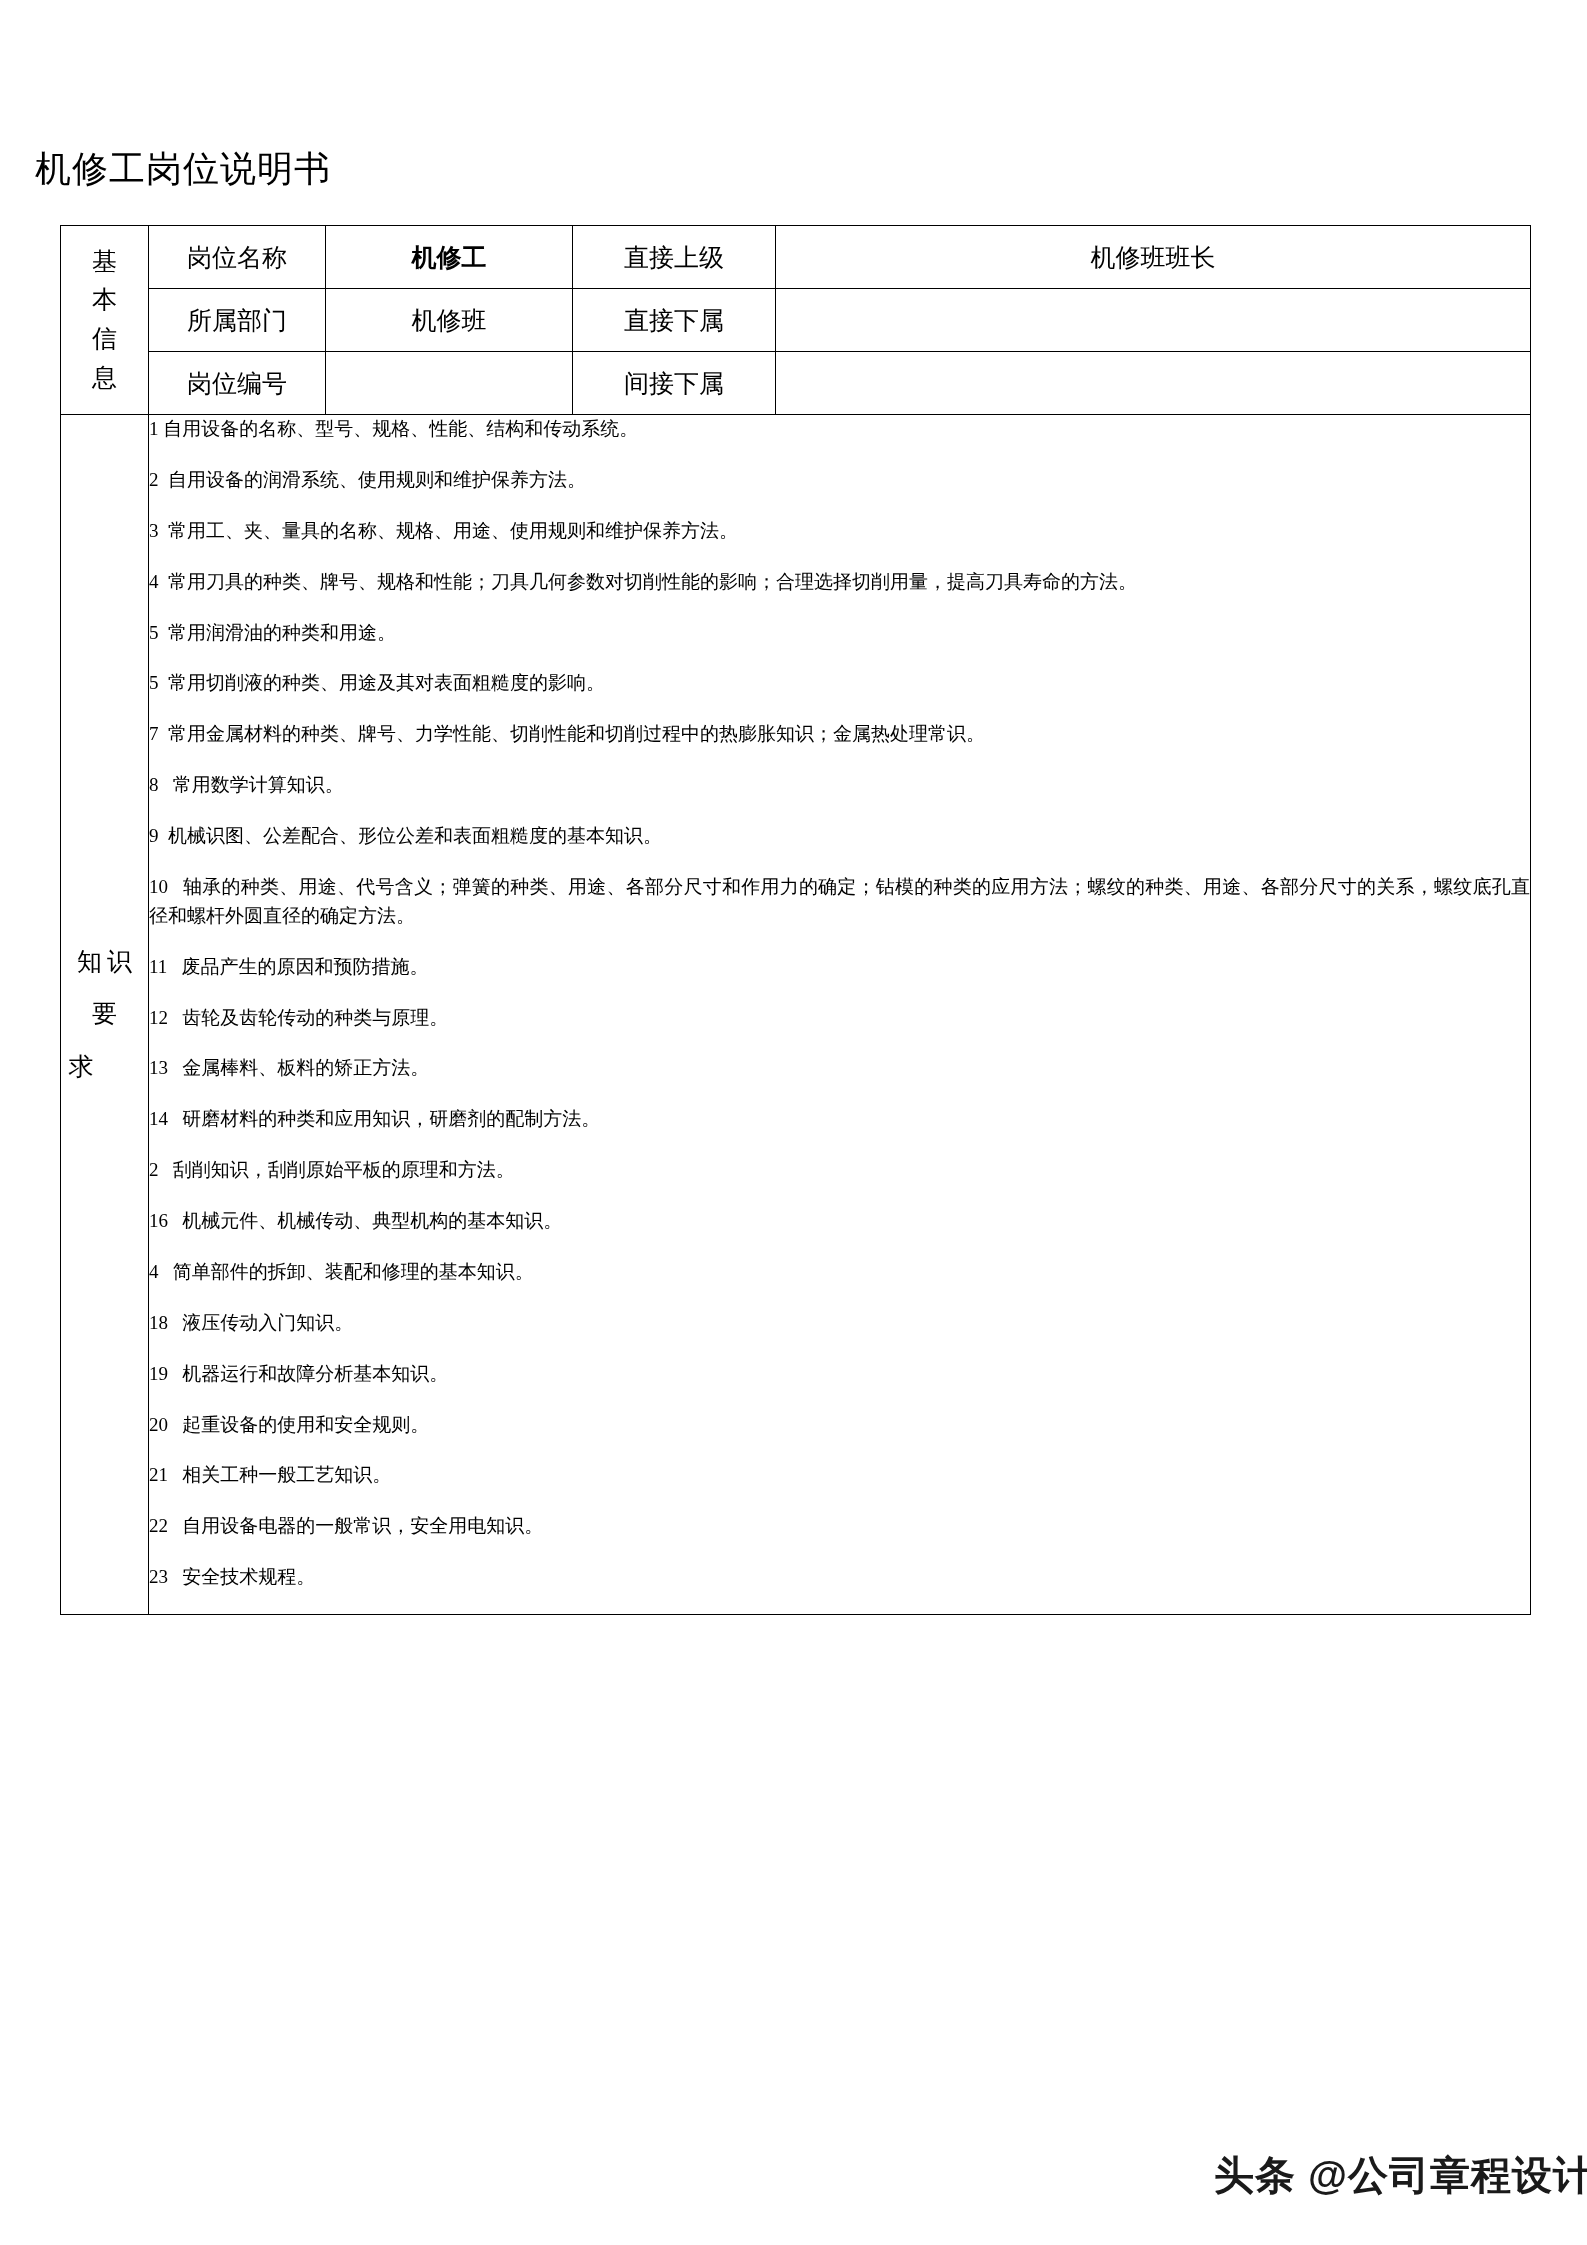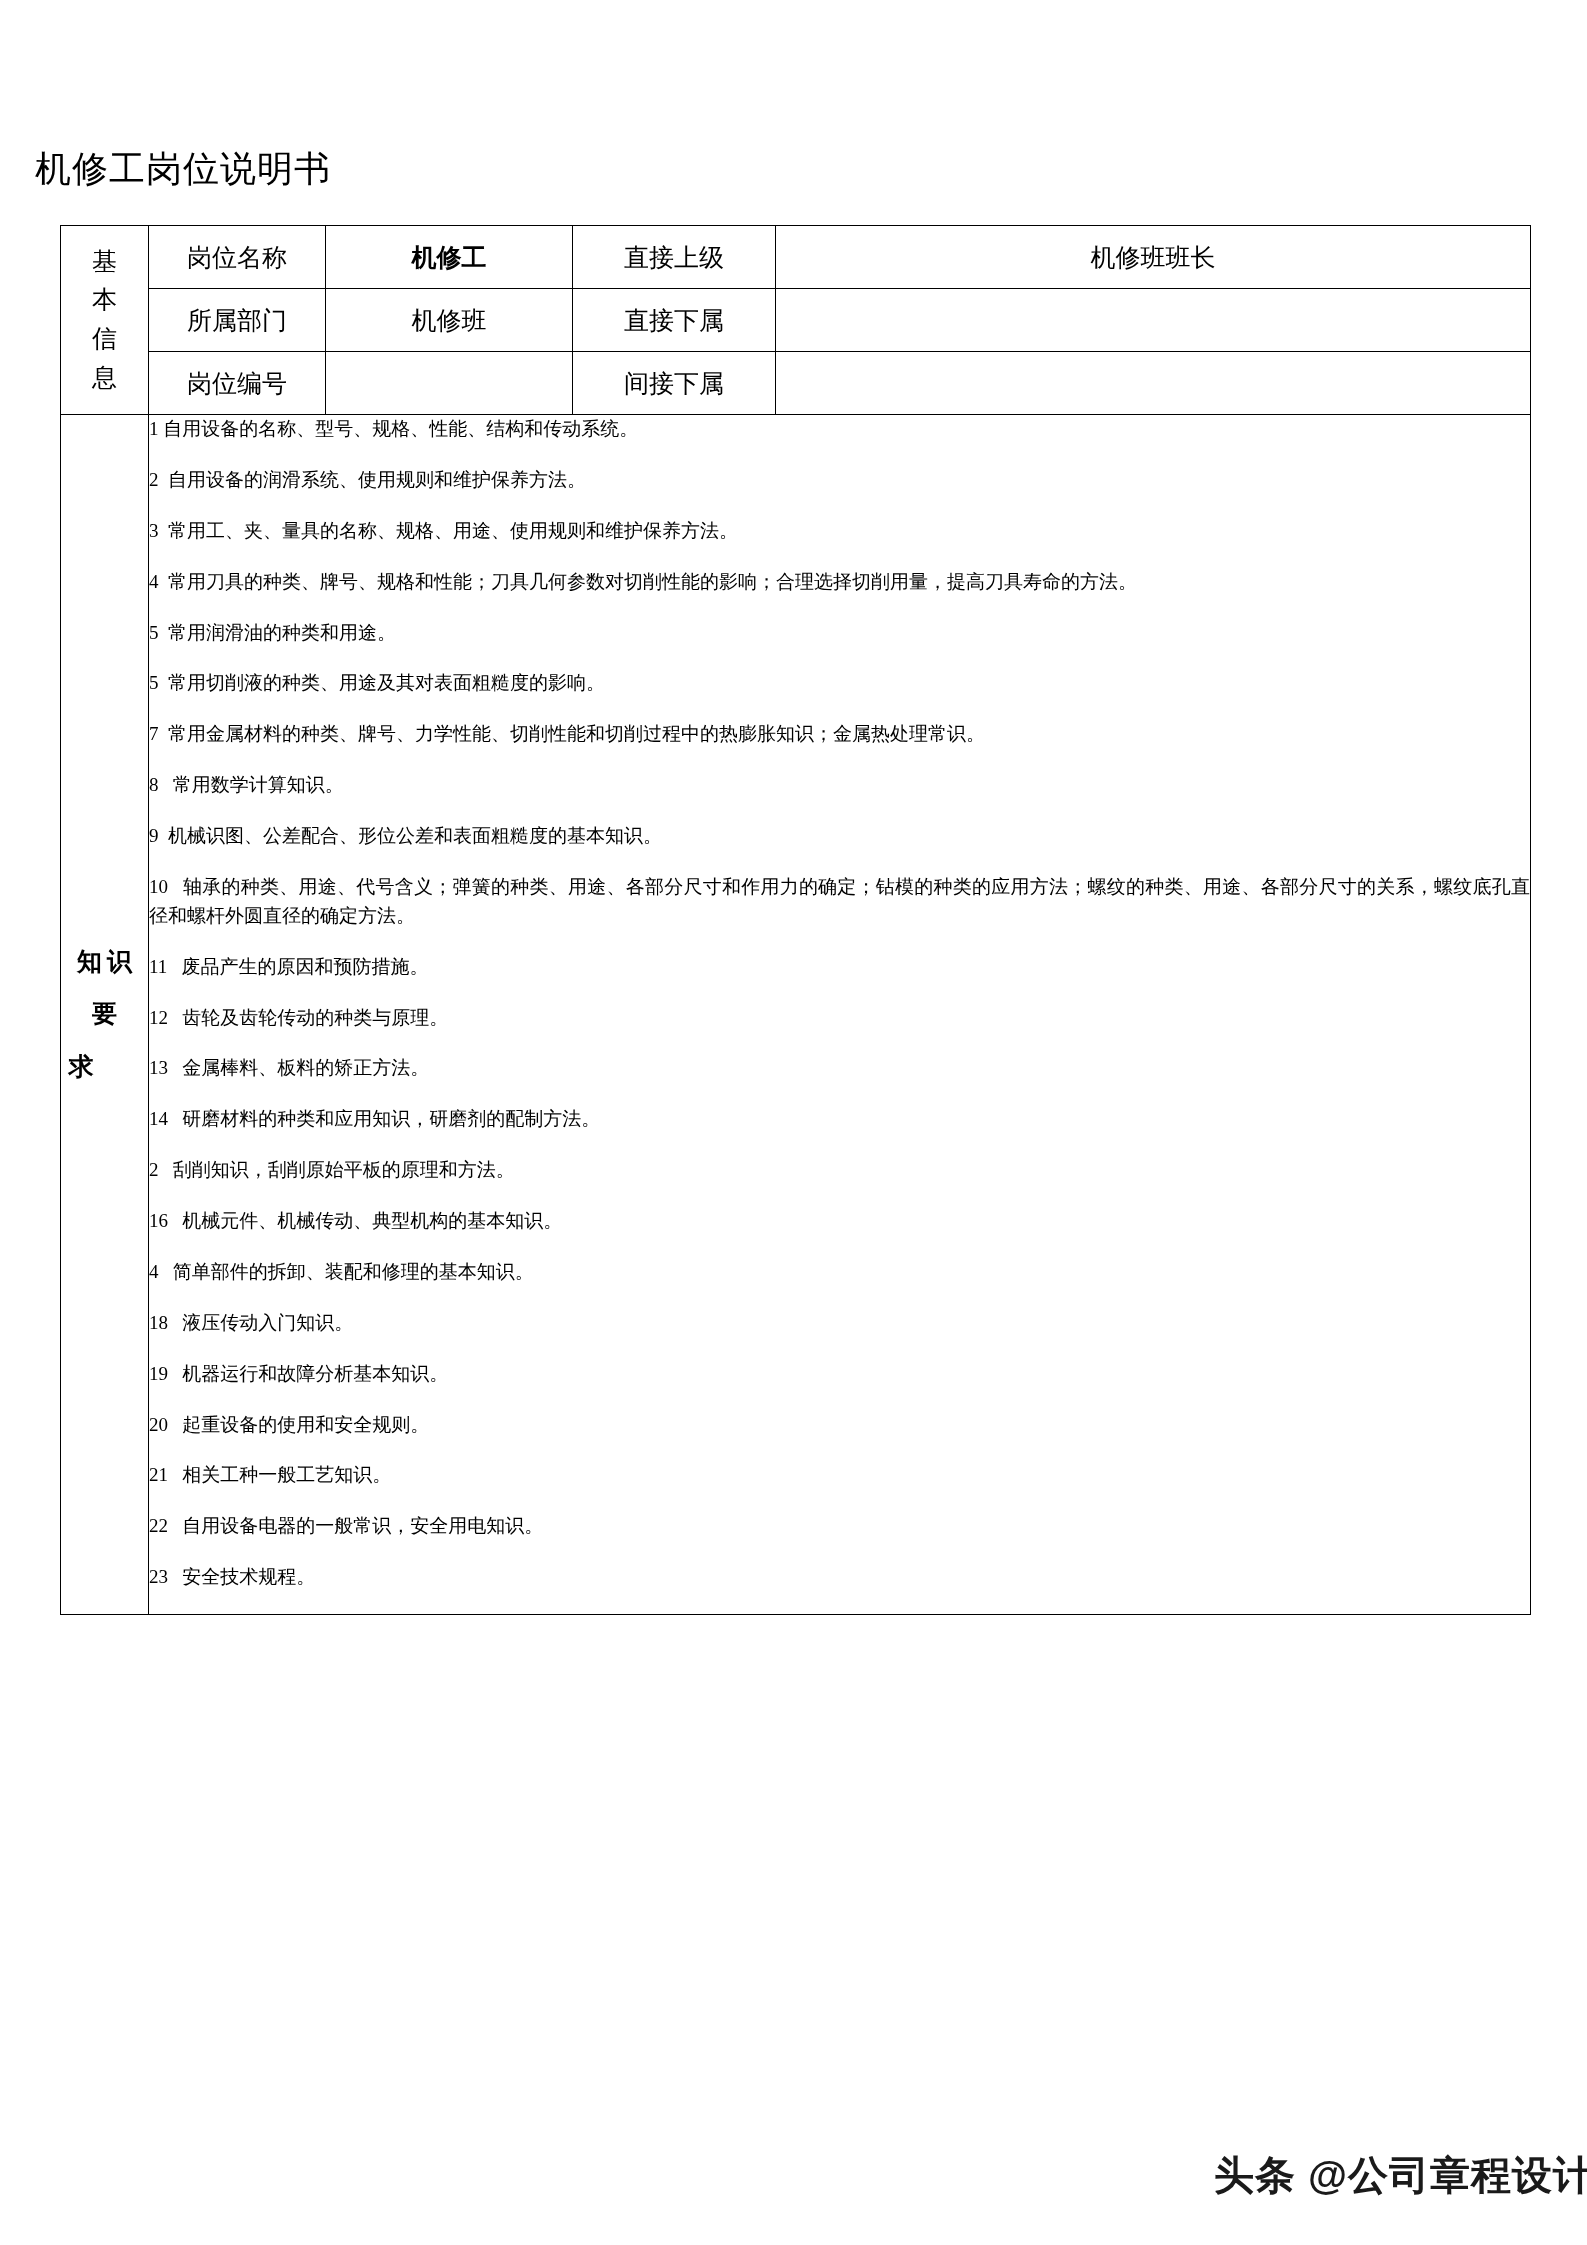--- a/index.html
+++ b/index.html
@@ -63,21 +63,21 @@
     height: 62px;
   }
   .cell-center {
     text-align: center;
   }
   .cell-center.bold {
     font-weight: bold;
   }
   .knowledge-label {
     text-align: center;
-    font-weight: bold;
+    font-weight: normal;
     font-size: 26px;
     line-height: 2.1;
     vertical-align: middle;
     margin-left: 28px;
   }
   .knowledge-label .line1 {
     display: block;
     letter-spacing: 5px;
     padding-left: 5px;
   }

